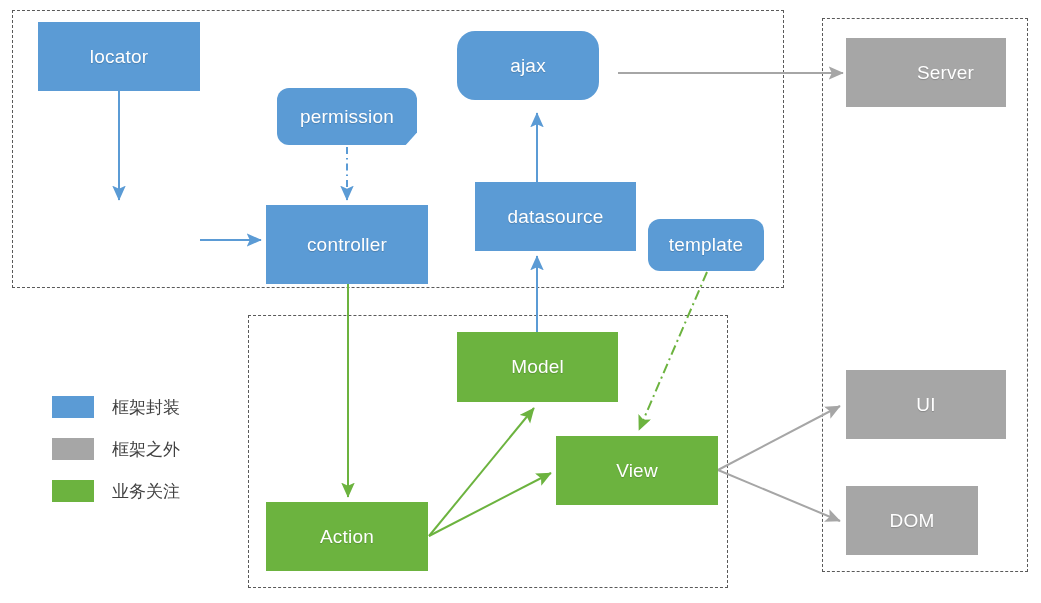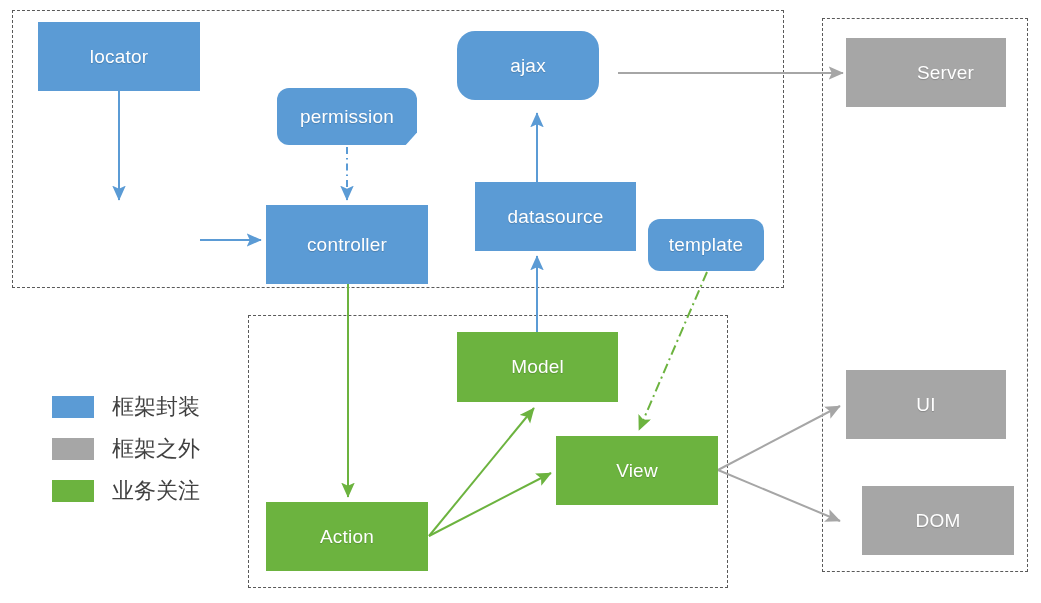--- a/index.html
+++ b/index.html
@@ -73,21 +73,21 @@
   .legend-swatch {
     width: 42px;
     height: 22px;
     flex: 0 0 auto;
   }
   .legend-swatch.blue  { background: #5B9BD5; }
   .legend-swatch.green { background: #6CB33F; }
   .legend-swatch.gray  { background: #A6A6A6; }
   .legend-label {
     margin-left: 18px;
-    font-size: 22px;
+    font-size: 17px;
     color: #404040;
     white-space: nowrap;
   }
 </style>
 </head>
 <body>
 
 <div id="canvas">
 
   <div class="group" style="left:12px; top:10px; width:772px; height:278px;"></div>
@@ -150,21 +150,21 @@
   <div class="node green" style="left:457px; top:332px; width:161px; height:70px;text-align:right;">Model</div>
 
   <div class="node green" style="left:556px; top:436px; width:162px; height:69px;">View</div>
 
   <div class="node green" style="left:266px; top:502px; width:162px; height:69px;">Action</div>
 
   <div class="node gray" style="left:846px; top:38px; width:160px; height:69px;padding-left:39px;">Server</div>
 
   <div class="node gray" style="left:846px; top:370px; width:160px; height:69px;">UI</div>
 
-  <div class="node gray" style="left:846px; top:486px; width:152px; height:69px;margin-left:16px;">DOM</div>
+  <div class="node gray" style="left:846px; top:486px; width:132px; height:69px;">DOM</div>
 
   <div id="legend">
 
     <div class="legend-row">
       <span class="legend-swatch blue"></span>
       <span class="legend-label">框架封装</span>
     </div>
 
     <div class="legend-row">
       <span class="legend-swatch gray"></span>

